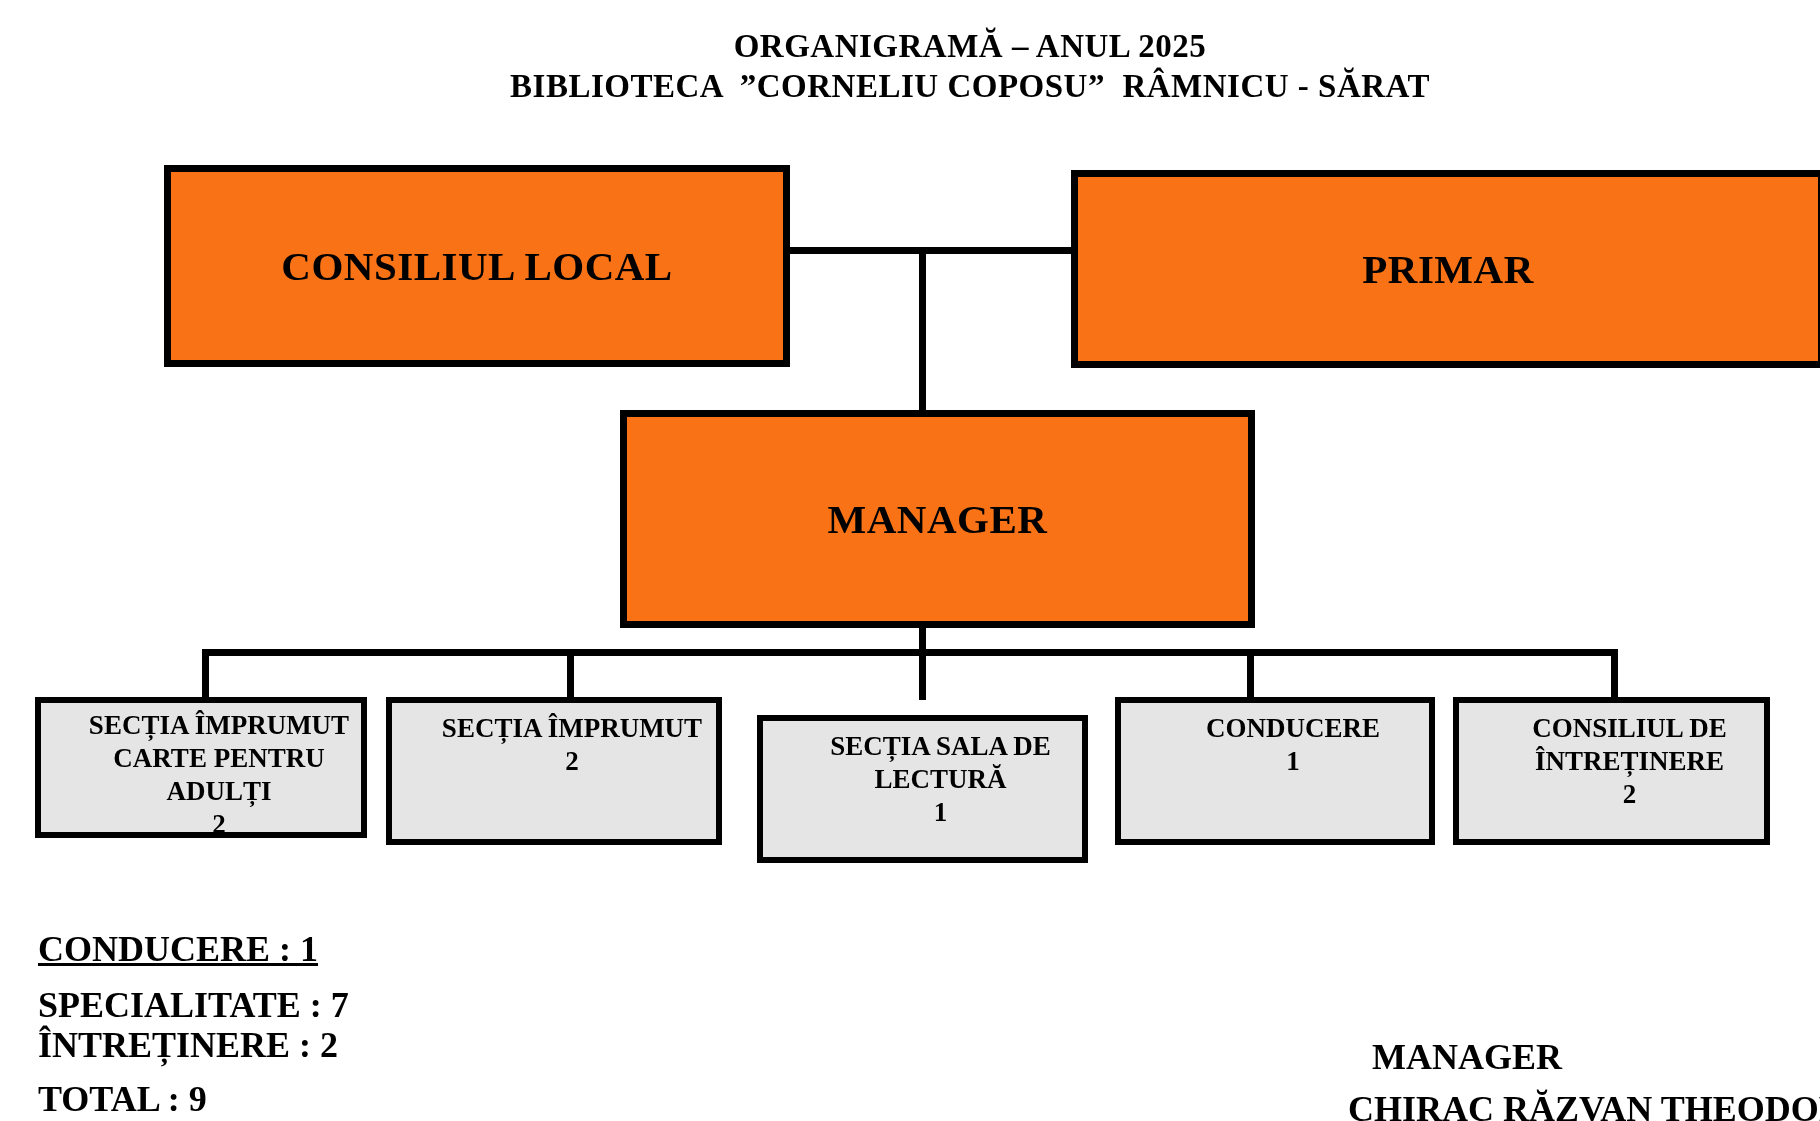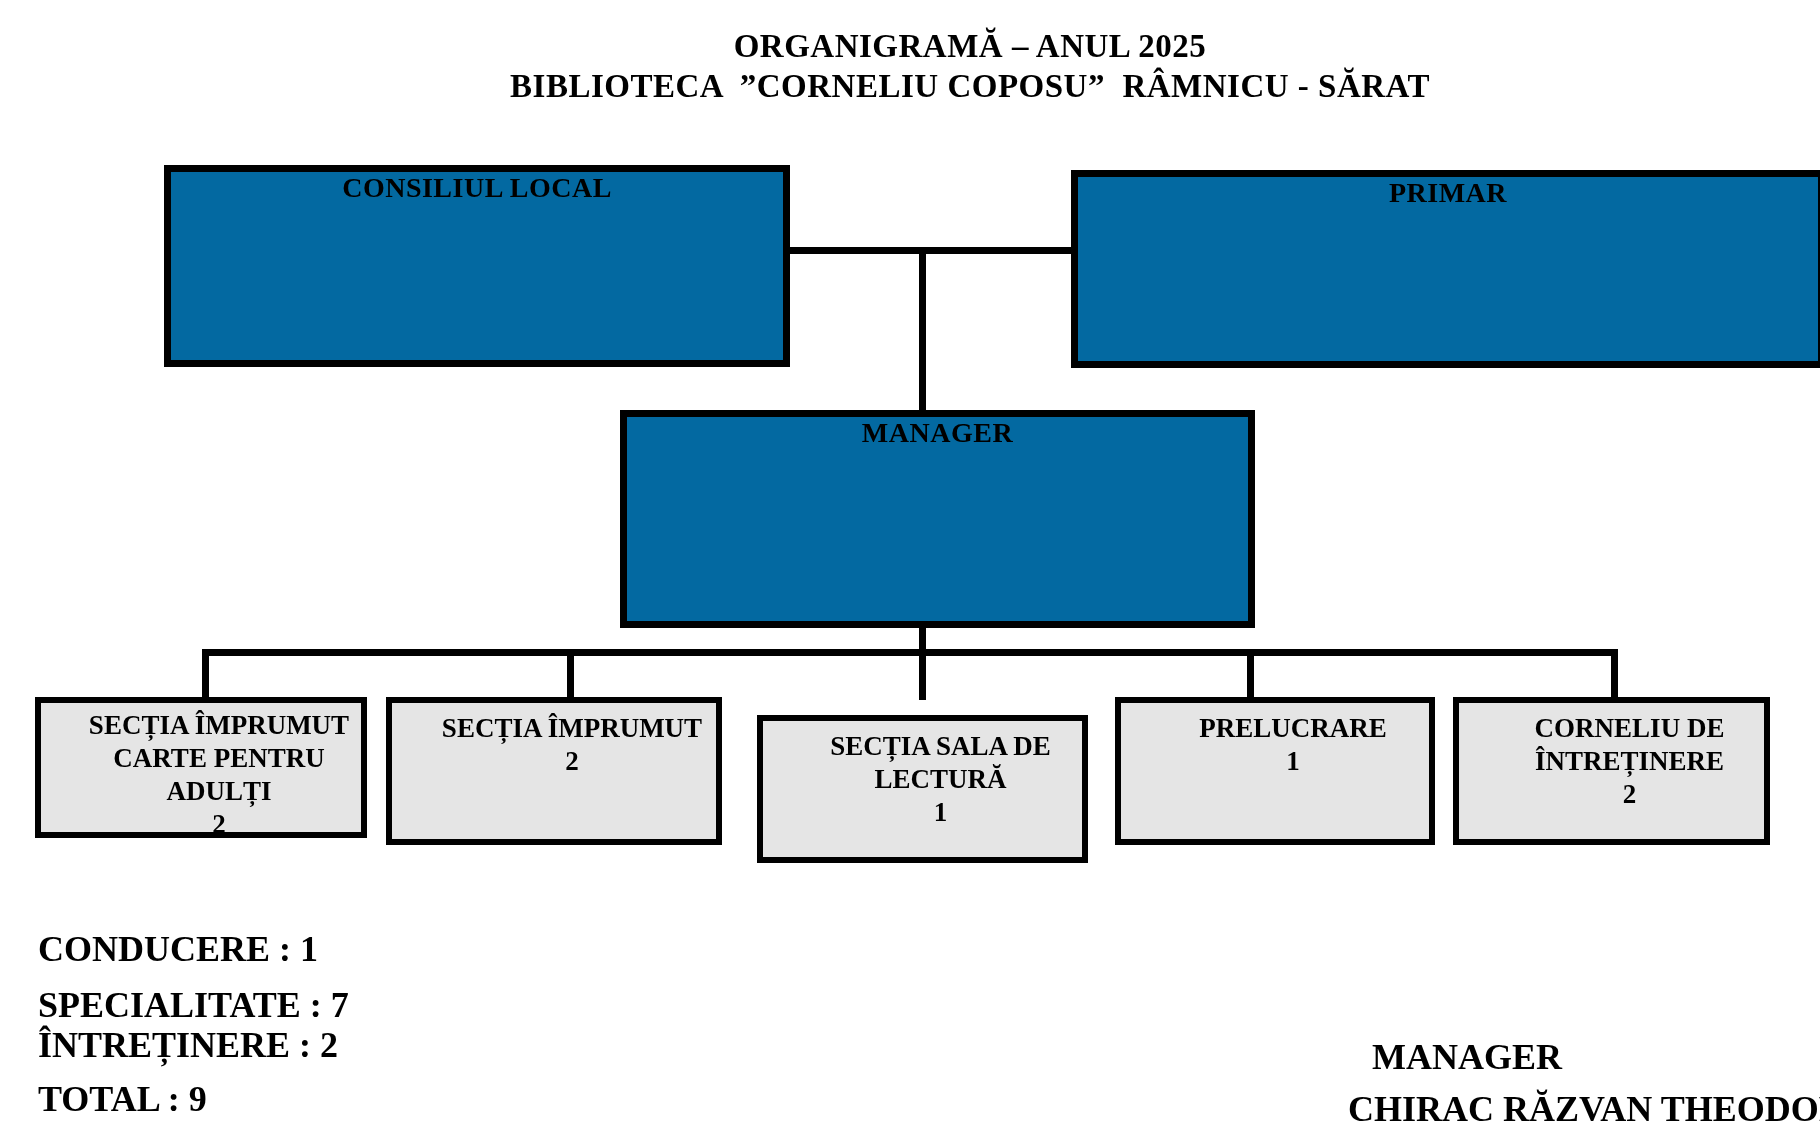--- a/index.html
+++ b/index.html
@@ -17,25 +17,26 @@
   .title-line {
     left: 60px; width: 1820px;
     text-align: center;
     font-size: 33px;
     letter-spacing: 0.5px;
     white-space: pre;
   }
   .orgbox {
     position: absolute;
     border: 7px solid #000000;
-    background: #0369a1;
+    background: #f97316;
     display: flex;
+    align-items: center;
     justify-content: center;
     text-align: center;
-    font-size: 28px;
+    font-size: 41px;
     letter-spacing: 0.5px;
   }
   .deptbox {
     position: absolute;
     border: 6px solid #000000;
     background: #e5e5e5;
     display: flex;
     flex-direction: column;
     align-items: center;
     justify-content: flex-start;
@@ -99,29 +100,29 @@
   <span>2</span>
 </div>
 
 <div class="deptbox" style="left: 757px; top: 697px; width: 331px; height: 148px; margin-top: 18px;">
   <span>SECȚIA SALA DE</span>
   <span>LECTURĂ</span>
   <span>1</span>
 </div>
 
 <div class="deptbox" style="left: 1115px; top: 697px; width: 320px; height: 148px;">
-  <span>PRELUCRARE</span>
+  <span>CONDUCERE</span>
   <span>1</span>
 </div>
 
 <div class="deptbox" style="left: 1453px; top: 697px; width: 317px; height: 148px;">
-  <span>CORNELIU DE</span>
+  <span>CONSILIUL DE</span>
   <span>ÎNTREȚINERE</span>
   <span>2</span>
 </div>
 
-<div class="abs summary-line" style="top: 928px;">CONDUCERE : 1</div>
+<div class="abs summary-line" style="top: 928px; text-decoration: underline;">CONDUCERE : 1</div>
 <div class="abs summary-line" style="top: 984px;">SPECIALITATE : 7</div>
 <div class="abs summary-line" style="top: 1024px;">ÎNTREȚINERE : 2</div>
 <div class="abs summary-line" style="top: 1078px;">TOTAL : 9</div>
 
 <div class="abs sig" style="left: 1267px; top: 1036px; width: 400px;">MANAGER</div>
 <div class="abs sig" style="left: 1348px; top: 1088px; width: 440px;">CHIRAC RĂZVAN THEODOR</div>
 
 </body></html>

